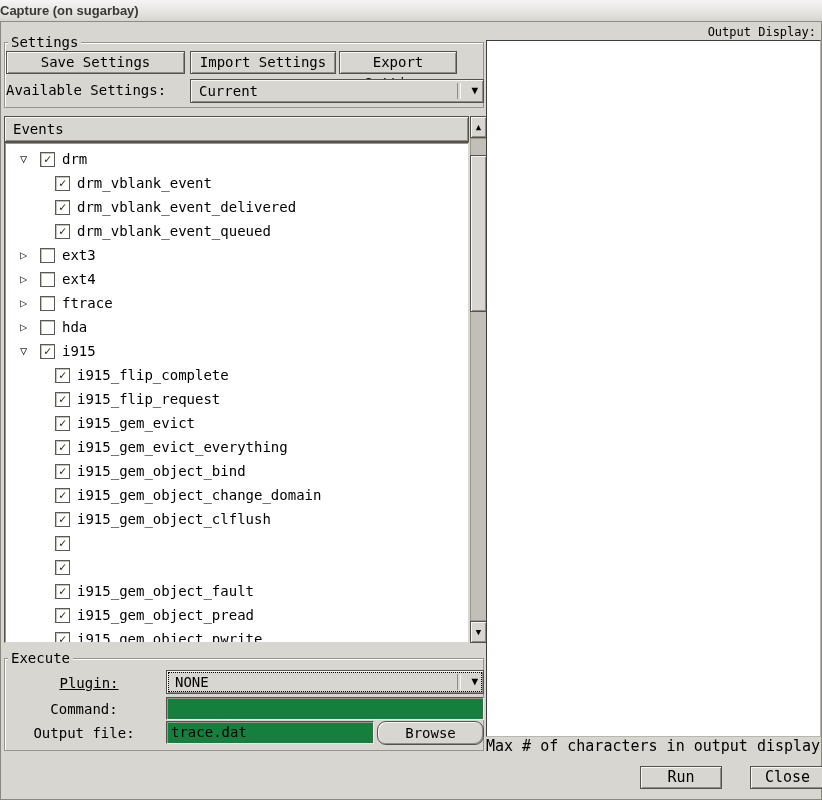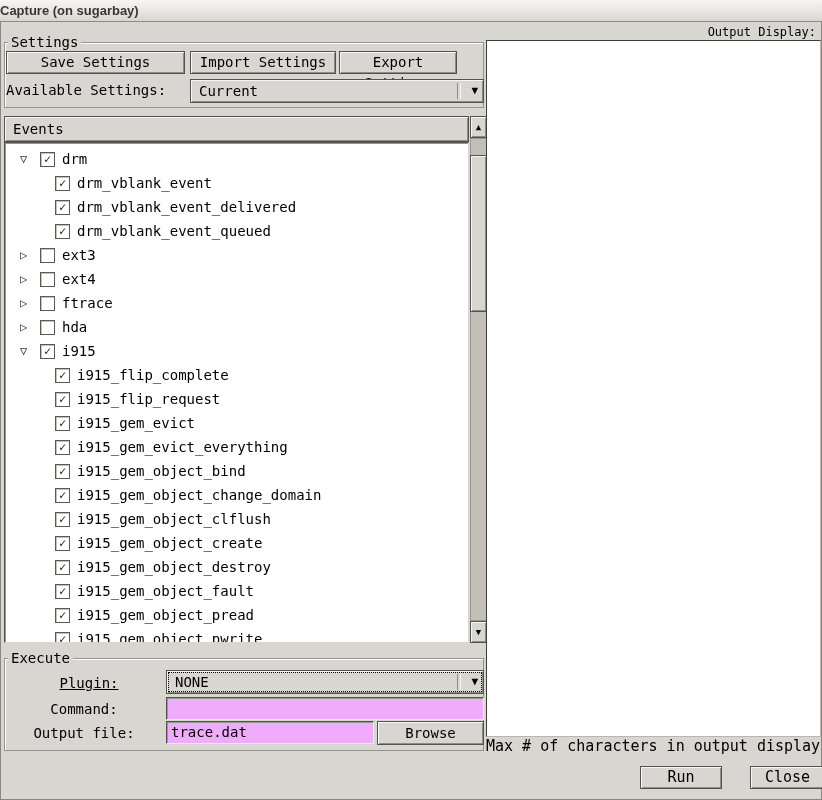--- a/index.html
+++ b/index.html
@@ -16,21 +16,21 @@
     border-bottom:1px solid #8e8b85;
     text-align:left;line-height:22px;
     font-family:"Liberation Sans",sans-serif;font-weight:bold;font-size:13px;color:#3a3835;
   }
   .bevel-raised{
     background:#d8d6d0;border:1px solid #55524d;
     box-shadow:inset 1px 1px 0 #f8f7f5, inset -1px -1px 0 #8f8c85;
   }
   .btn{text-align:center;cursor:default;}
   .entry{
-    background:#f0abfc;border:1px solid;border-color:#55524d #eceae6 #eceae6 #55524d;
+    background:#15803d;border:1px solid;border-color:#55524d #eceae6 #eceae6 #55524d;
     box-shadow:inset 1px 1px 0 #9a978f;
     padding:0 4px;line-height:21px;white-space:pre;
   }
   .gframe{border:1px solid #96938d;box-shadow:inset 1px 1px 0 #ffffff;}
   .frame-label{background:#d8d6d0;padding:0 3px;height:15px;line-height:15px;}
   .combo{cursor:default;}
   .combo .cval{position:absolute;left:8px;top:0;line-height:22px;white-space:pre;}
   .combo .sep{position:absolute;right:22px;top:3px;bottom:3px;width:2px;
     border-left:1px solid #8f8c85;border-right:1px solid #f8f7f5;}
   .combo .arr{position:absolute;right:5px;top:0;line-height:22px;font-size:11px;color:#000;}
@@ -158,25 +158,23 @@
         <div class="tree-row child">
           <span class="cb">✓</span>
           <span class="tlabel">i915_gem_object_change_domain</span>
         </div>
         <div class="tree-row child">
           <span class="cb">✓</span>
           <span class="tlabel">i915_gem_object_clflush</span>
         </div>
         <div class="tree-row child">
           <span class="cb">✓</span>
-          <span class="tlabel">i915_gem_object_create</span>
-        </div>
-        <div class="tree-row child">
-          <span class="cb">✓</span>
-          <span class="tlabel">i915_gem_object_destroy</span>
+        </div>
+        <div class="tree-row child">
+          <span class="cb">✓</span>
         </div>
         <div class="tree-row child">
           <span class="cb">✓</span>
           <span class="tlabel">i915_gem_object_fault</span>
         </div>
         <div class="tree-row child">
           <span class="cb">✓</span>
           <span class="tlabel">i915_gem_object_pread</span>
         </div>
         <div class="tree-row child">
@@ -203,21 +201,21 @@
     <span class="cval">NONE</span>
     <span class="sep"></span>
     <span class="arr">▼</span>
   </div>
 
   <div class="abs lblcenter" style="left:8px;top:701px;width:152px;line-height:16px;">Command:</div>
   <div class="abs entry" style="left:166px;top:697px;width:318px;height:23px;"></div>
 
   <div class="abs lblcenter" style="left:8px;top:725px;width:152px;line-height:16px;">Output file:</div>
   <div class="abs entry" style="left:166px;top:721px;width:208px;height:23px;">trace.dat</div>
-  <div class="abs bevel-raised btn" style="left:377px;top:721px;width:107px;height:24px;line-height:22px;">Browse</div>
+  <div class="abs bevel-raised btn" style="left:377px;top:721px;width:107px;height:24px;line-height:22px;border-radius:9px;">Browse</div>
 
   <div class="abs" style="left:600px;top:24px;width:216px;text-align:right;font-size:12px;line-height:16px;white-space:pre;">Output Display:</div>
   <div class="abs sunken-display" style="left:486px;top:40px;width:335px;height:697px;"></div>
   <div class="abs r15" style="left:486px;top:739px;line-height:15px;white-space:pre;">Max # of characters in output display</div>
 
   <div class="abs bevel-raised btn r15" style="left:640px;top:766px;width:82px;height:23px;line-height:21px;">Run</div>
   <div class="abs bevel-raised btn r15" style="left:750px;top:766px;width:75px;height:23px;line-height:21px;">Close</div>
 
 </div>
 

